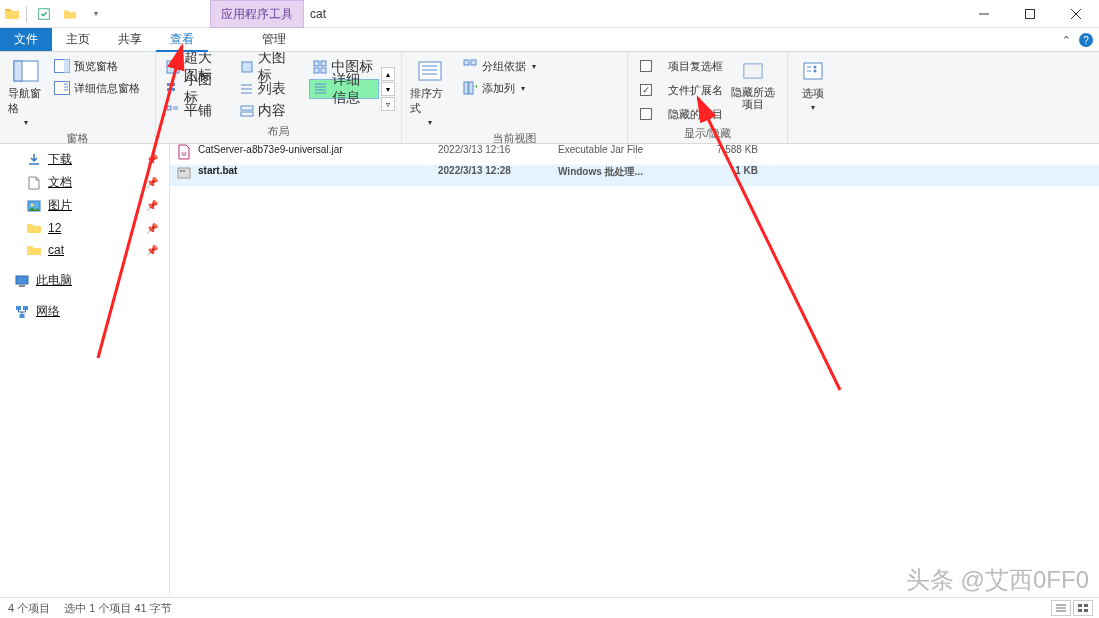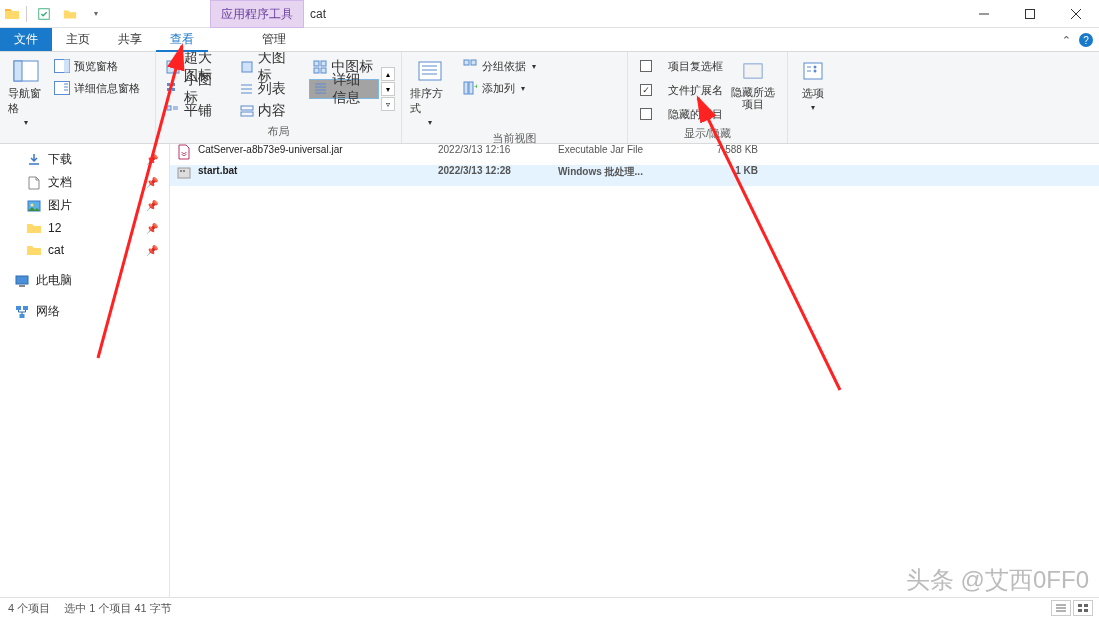--- a/index.html
+++ b/index.html
@@ -34,27 +34,27 @@
 .ribbon-group-label { text-align: center; font-size: 11px; color: #5e5e5e; padding: 2px 0 4px; }
 .big-btn { width: 40px; display: flex; flex-direction: column; align-items: center; gap: 2px; font-size: 11px; color: #333; cursor: pointer; padding: 2px; }
 .big-btn .glyph { width: 28px; height: 26px; display: flex; align-items: center; justify-content: center; }
 .small-list { display: flex; flex-direction: column; gap: 2px; margin-left: 4px; }
 .small-btn { display: flex; align-items: center; gap: 4px; font-size: 11px; color: #333; cursor: pointer; padding: 1px 4px; height: 20px; }
 .small-btn .ico { width: 16px; height: 16px; display: inline-flex; align-items: center; justify-content: center; }
 .check-item { display: flex; align-items: center; gap: 16px; font-size: 11px; color: #333; cursor: pointer; padding: 1px 2px; height: 20px; }
 .check-item .box { width: 12px; height: 12px; border: 1px solid #666; background: #fff; display: inline-flex; align-items: center; justify-content: center; font-size: 9px; color: #333; }
 .layout-grid { display: grid; grid-template-columns: repeat(3, auto); gap: 2px 6px; }
 .layout-item { display: flex; align-items: center; gap: 4px; font-size: 14px; color: #333; cursor: pointer; padding: 1px 4px; height: 20px; }
-.layout-item.selected { background: #a3a3a3; border: 1px solid #7eb7e0; }
+.layout-item.selected { background: #86efac; border: 1px solid #7eb7e0; }
 .scroll-arrows { display: flex; flex-direction: column; gap: 1px; margin-left: 2px; }
 .scroll-arrow { width: 14px; height: 14px; border: 1px solid #ccc; font-size: 8px; display: flex; align-items: center; justify-content: center; cursor: pointer; background: #fff; }
 
 
 .content { display: flex; height: 453px; }
-.navpane { width: 170px; border-right: 1px solid #e5e5e5; padding: 4px 0; overflow: hidden; }
+.navpane { width: 170px; border-right: 1px solid #e5e5e5; padding: 4px 0; overflow: hidden; text-decoration: underline; }
 .nav-item { display: flex; align-items: center; gap: 6px; font-size: 12px; color: #222; padding: 3px 6px 3px 26px; cursor: pointer; position: relative; }
 .nav-item .pin { position: absolute; right: 10px; font-size: 10px; color: #888; }
 .nav-item.section { padding-left: 14px; margin-top: 8px; }
 .nav-item .nicon { width: 16px; height: 16px; display: inline-flex; }
 
 .file-area { flex: 1; overflow: hidden; }
 .file-row { display: flex; align-items: flex-start; height: 21px; font-size: 10px; color: #222; padding-left: 6px; cursor: pointer; }
 .file-row.selected { background: #e5f3ff; font-weight: bold; }
 .file-row .ficon { width: 16px; height: 16px; margin-right: 6px; display: inline-flex; }
 .col-name { width: 240px; overflow: hidden; white-space: nowrap; }
@@ -162,20 +162,21 @@
                 <rect x="0.5" y="0.5" width="15" height="13" fill="#fff" stroke="#5b8bd0"></rect>
                 <line x1="10" y1="3" x2="14" y2="3" stroke="#5b8bd0"></line>
                 <line x1="10" y1="6" x2="14" y2="6" stroke="#5b8bd0"></line>
                 <line x1="10" y1="9" x2="14" y2="9" stroke="#5b8bd0"></line>
               </svg>
             </span>
           <span>详细信息窗格</span>
         </div>
       </div>
     </div>
+    <div class="ribbon-group-label">窗格</div>
   </div>
 
   <div class="ribbon-group" style="width:246px">
     <div class="ribbon-group-body" style="align-items:center">
       <div class="layout-grid">
         <div class="layout-item">
             <span class="ico">
               <svg width="14" height="14">
                 <rect x="1" y="1" width="12" height="12" fill="#cfe2f7" stroke="#5b8bd0"></rect>
               </svg>

